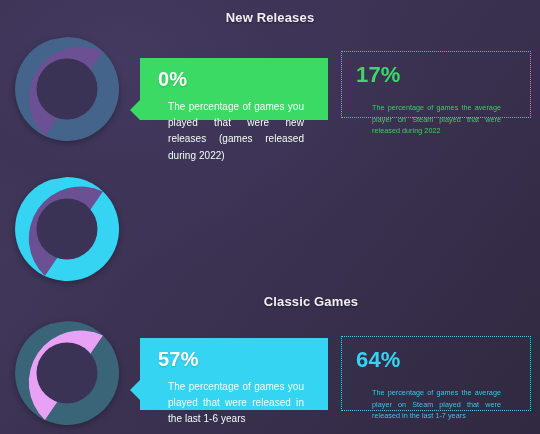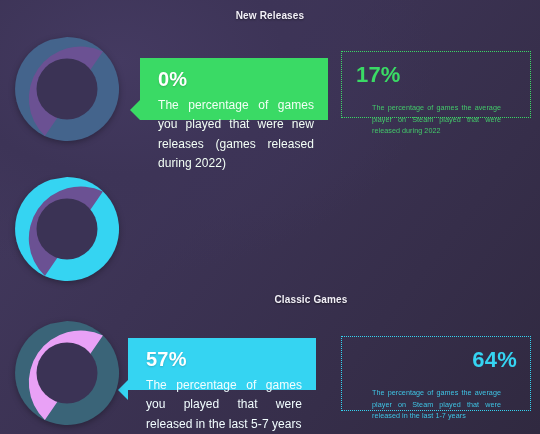--- a/index.html
+++ b/index.html
@@ -32,21 +32,21 @@
   .sec-1 { top: 0;   height: 145px; }
   .sec-2 { top: 145px; height: 142px; }
   .sec-3 { top: 287px; height: 147px; }
 
   .sec-title {
     position: absolute;
     left: 0;
     width: 540px;
     text-align: center;
     color: #f2f0f7;
-    font-size: 10px;
+    font-size: 13px;
     font-weight: bold;
     letter-spacing: 0.15px;
     text-shadow: 0 1px 2px rgba(0,0,0,0.45);
   }
   .sec-1 .sec-title { top: 10px; }
   .sec-2 .sec-title { top: 8px; }
   .sec-3 .sec-title { top: 7px; padding-left: 41px; }
 
   
   .donut-wrap {
@@ -68,41 +68,41 @@
   }
   .card .pct {
     font-size: 20px;
     font-weight: bold;
     line-height: 1;
     margin: 0 0 7px 0;
     letter-spacing: 0.2px;
     text-shadow: 0 1px 2px rgba(0,0,0,0.18);
   }
   .card .desc {
-    font-size: 12px;
+    font-size: 10px;
     line-height: 1.62;
-    margin: 0;
+    margin: 10px;
     text-align: justify;
     letter-spacing: 0.05px;
   }
   .card .notch {
     position: absolute;
     left: -10px;
     top: 42px;
     width: 0; height: 0;
     border-top: 10px solid transparent;
     border-bottom: 10px solid transparent;
     border-right: 10px solid currentColor;
   }
 
   .card-green  { left: 140px; top: 58px;  width: 188px; height: 62px;  background: #3ada65; color: #3ada65; }
   .card-green .pct  { color: #ffffff; }
   .card-green .desc { color: #f3fff6; }
 
-  .card-cyan   { left: 128px; top: 193px; width: 188px; height: 52px;  background: #35d4f2; color: #35d4f2; }
+  .card-cyan   { left: 140px; top: 193px; width: 188px; height: 72px;  background: #35d4f2; color: #35d4f2; }
   .card-cyan .pct   { color: #ffffff; }
   .card-cyan .desc  { color: #f2feff; }
 
   
   .dbox {
     position: absolute;
     box-sizing: border-box;
     padding: 12px 13px 10px 14px;
     background: transparent;
   }
@@ -120,21 +120,21 @@
     text-align: justify;
     letter-spacing: 0.05px;
   }
   .dbox-green { left: 341px; top: 51px;  width: 190px; height: 67px;
                 border: 1.6px dotted #3ada65; }
   .dbox-green .pct { color: #3ada65; }
   .dbox-green .desc { color: #43c96a; }
 
   .dbox-cyan  { left: 341px; top: 191px; width: 190px; height: 75px;
                 border: 1.6px dotted #35d4f2; }
-  .dbox-cyan .pct { color: #35d4f2; text-align: right; }
+  .dbox-cyan .pct { color: #35d4f2; }
   .dbox-cyan .desc { color: #3fc4e4; }
 </style>
 </head>
 <body>
 
 <div id="infographic">
 
   <div class="section sec-1">
     <div class="sec-title">New Releases</div>
 
@@ -170,21 +170,21 @@
           <path d="M 0 -52 A 52 52 0 1 1 -16.5 -49.3 Z" fill="#35d4f2"></path>
           <path d="M 0 -52 A 52 52 0 0 1 -16.5 49.3 Z" transform="rotate(205.2)" fill="#6b5193"></path>
           <circle r="30.5" fill="#3b3355"></circle>
         </g>
       </svg>
     </div>
 
     <div class="card card-cyan">
       <span class="notch"></span>
       <p class="pct">57%</p>
-      <p class="desc">The percentage of games you played that were released in the last 5-7 years</p>
+      <p class="desc">The percentage of games you played that were released in the last 1-6 years</p>
     </div>
 
     <div class="dbox dbox-cyan">
       <p class="pct">64%</p>
       <p class="desc">The percentage of games the average player on Steam played that were released in the last 1-7 years</p>
     </div>
   </div>
 
   <div class="section sec-3">
     <div class="sec-title">Classic Games</div>

